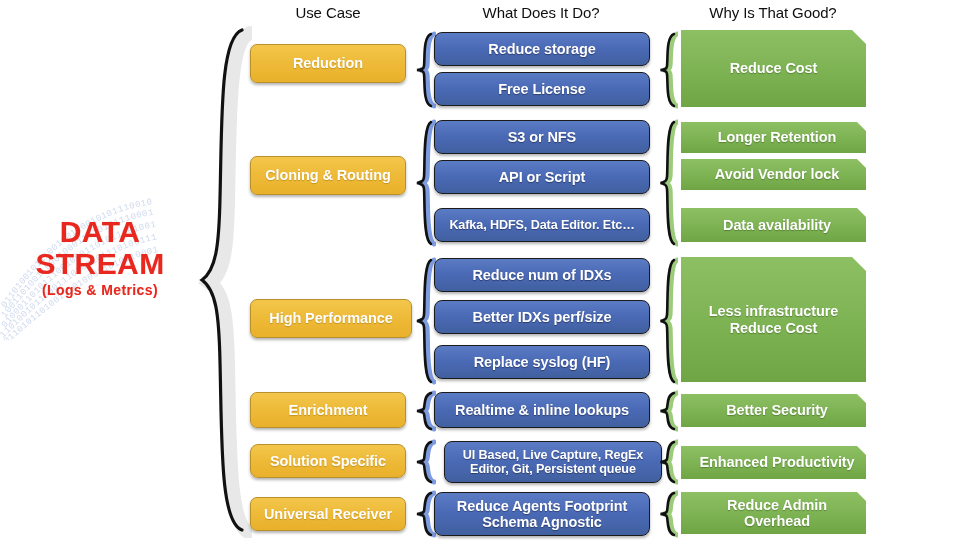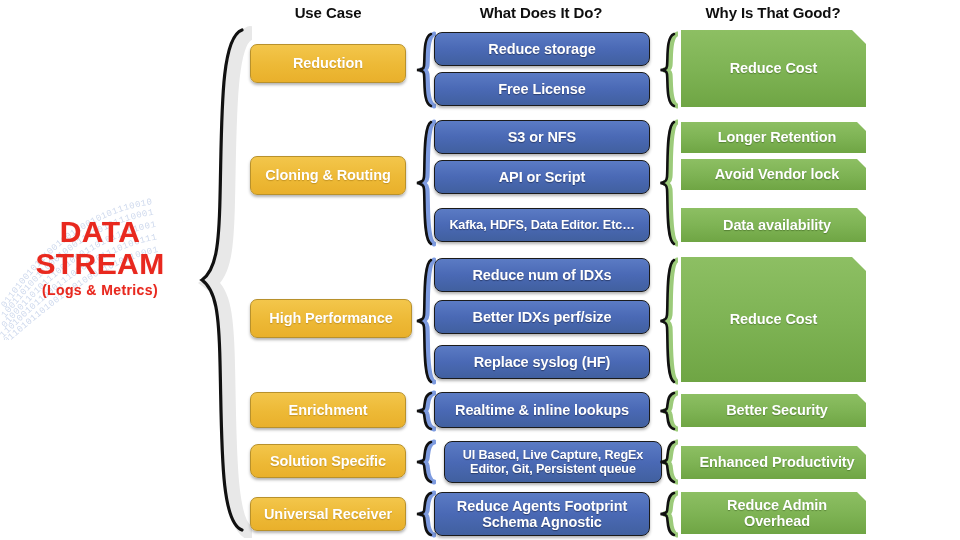--- a/index.html
+++ b/index.html
@@ -45,21 +45,21 @@
     text-shadow: 0 0 1px rgba(232,40,30,0.25);
   }
   .hero-line { font-size: 30px; display: block; }
   .hero-sub  { font-size: 14px; display: block; margin-top: 3px; }
 
   
   .col-head {
     position: absolute;
     top: 4px;
     font-size: 15px;
-    font-weight: bold;
+    font-weight: normal;
     color: #0f0f0f;
     text-align: center;
     letter-spacing: -0.1px;
   }
   #head-usecase { left: 248px; width: 160px; }
   #head-what    { left: 430px; width: 222px; }
   #head-why     { left: 676px; width: 194px; }
 
   
   #main-brace {
@@ -201,20 +201,21 @@
 </svg>
 <div class="box box-blue" style="left:434px; top:258px; width:216px; height:34px;">Reduce num of IDXs</div>
 <div class="box box-blue" style="left:434px; top:300px; width:216px; height:34px;">Better IDXs perf/size</div>
 <div class="box box-blue" style="left:434px; top:345px; width:216px; height:34px;">Replace syslog (HF)</div>
 
 <svg class="mini-brace" style="left:658px; top:256px; width:20px; height:130px;" viewBox="0 0 20 130">
   <path d="M16,126 C8,122 10,82 9,71 C8.6,67 7,66 2.5,65 C7,64 8.6,63 9,59 C10,48 8,8 16,4" fill="none" stroke="#9CCB7A" stroke-width="5" stroke-linecap="round" transform="translate(3,0)"></path>
   <path d="M16,126 C8,122 10,82 9,71 C8.6,67 7,66 2.5,65 C7,64 8.6,63 9,59 C10,48 8,8 16,4" fill="none" stroke="#111111" stroke-width="2.6" stroke-linecap="round"></path>
 </svg>
 <div class="box box-green tag" style="left:681px; top:257px; width:185px; height:125px; flex-direction:column;">
+  <span>Less infrastructure</span>
   <span>Reduce Cost</span>
 </div>
 
 <div class="box box-yellow" style="left:250px; top:392px; width:156px; height:36px;">Enrichment</div>
 
 <svg class="mini-brace" style="left:414px; top:390px; width:22px; height:42px;" viewBox="0 0 22 42">
   <path d="M17,39 C10,37 11,28 10,24 C9.6,22 8,21.6 3,21 C8,20.4 9.6,20 10,18 C11,14 10,5 17,3" fill="none" stroke="#7D9BE0" stroke-width="5" stroke-linecap="round" transform="translate(3,0)"></path>
   <path d="M17,39 C10,37 11,28 10,24 C9.6,22 8,21.6 3,21 C8,20.4 9.6,20 10,18 C11,14 10,5 17,3" fill="none" stroke="#111111" stroke-width="2.6" stroke-linecap="round"></path>
 </svg>
 <div class="box box-blue" style="left:434px; top:392px; width:216px; height:36px;">Realtime &amp; inline lookups</div>

